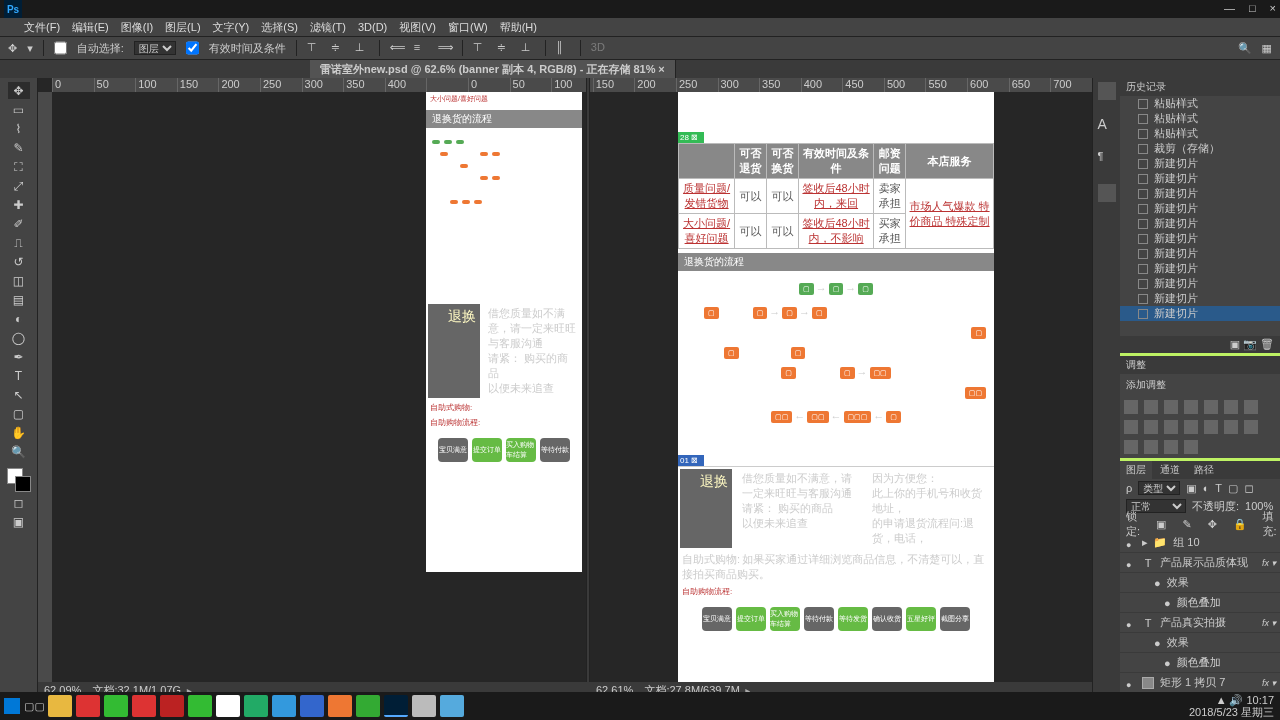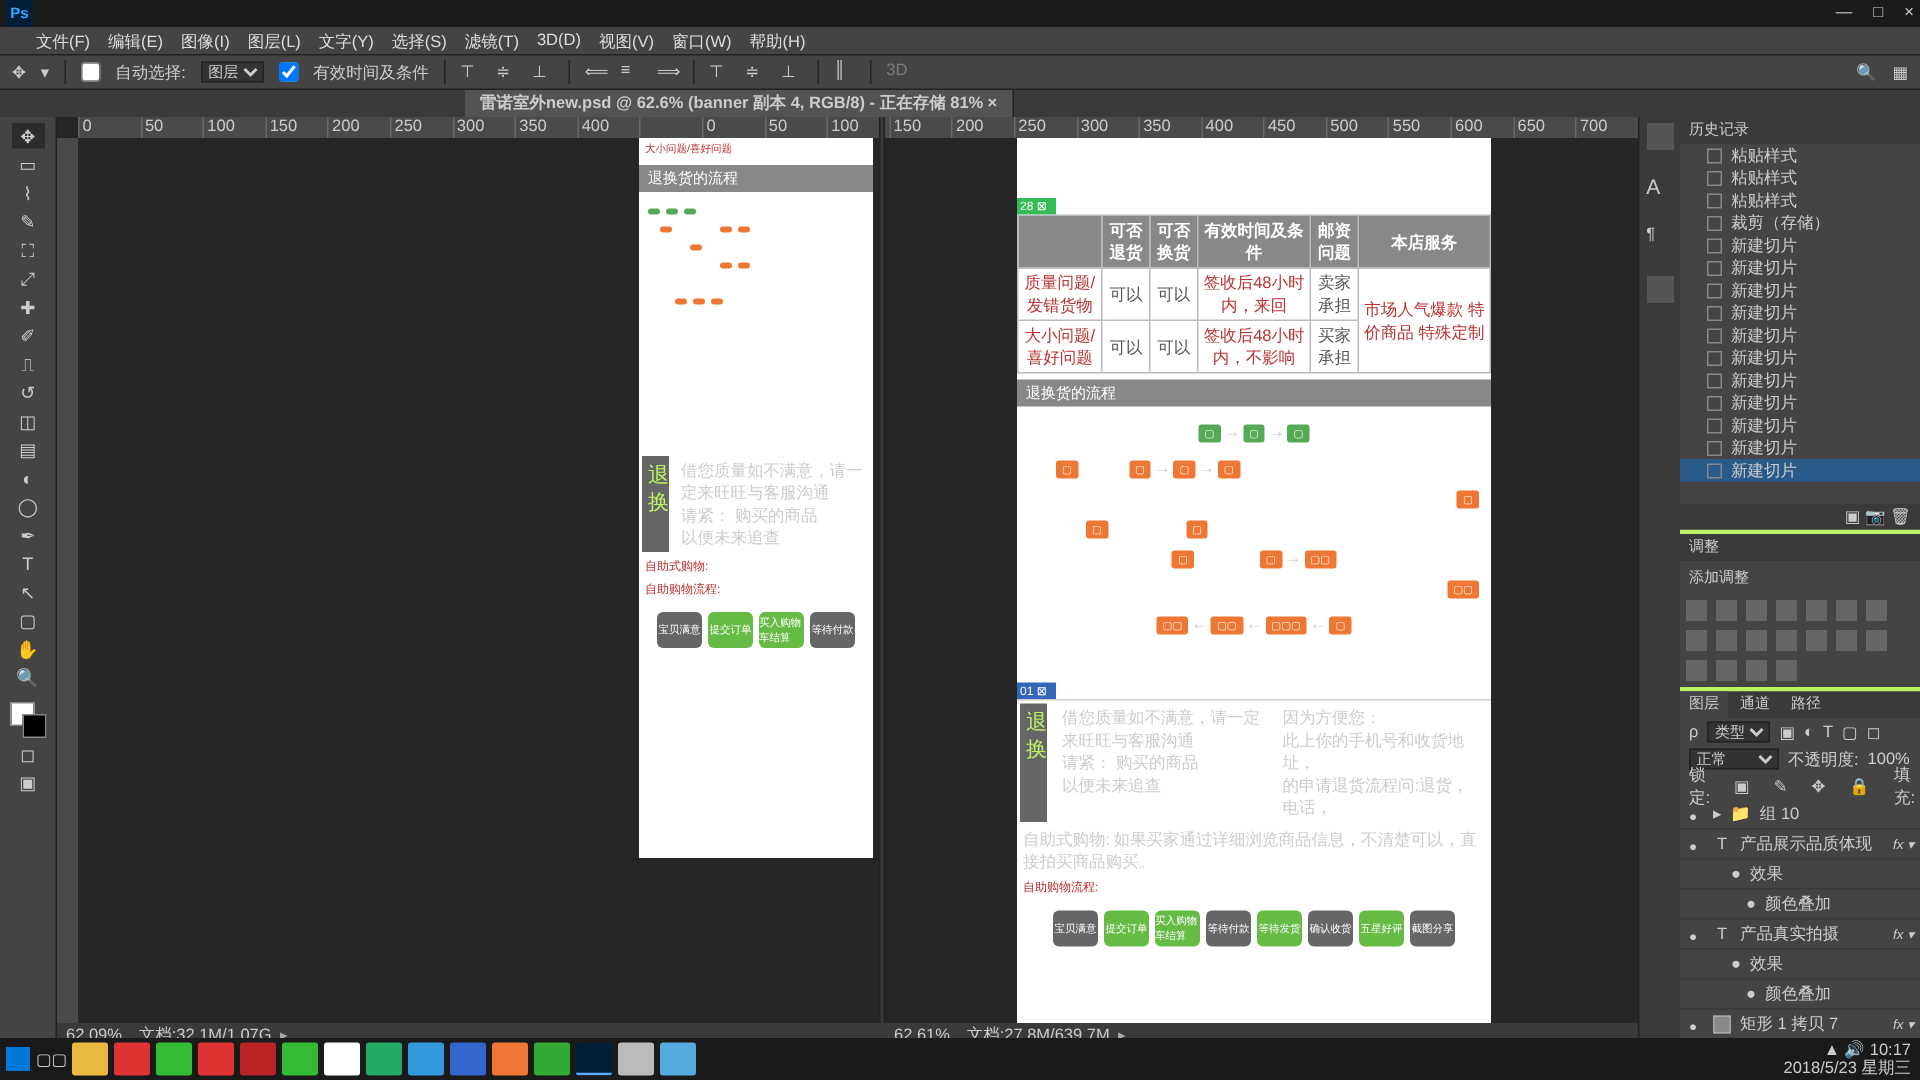--- a/index.html
+++ b/index.html
@@ -58,29 +58,29 @@
 .taskbar{position:absolute;bottom:0;left:0;right:0;height:28px;background:#1a1a1a;display:flex;align-items:center;padding:0 4px;gap:4px;}
 .taskbar .app{width:24px;height:22px;background:#444;border-radius:2px;}
 .taskbar .win{width:16px;height:16px;background:linear-gradient(45deg,#0078d7,#0078d7);}
 .tray{position:absolute;right:6px;bottom:2px;text-align:right;font-size:10px;color:#ccc;line-height:12px;}
 
 .doc-hdr{background:#6b8a9b;color:#fff;text-align:center;height:18px;line-height:18px;font-size:10px;}
 .flow-hdr{background:#888;color:#fff;padding:2px 6px;font-size:10px;margin:4px 0;}
 .tbl{width:100%;border-collapse:collapse;font-size:8px;}
 .tbl td,.tbl th{border:1px solid #bbb;padding:2px;text-align:center;color:#555;}
 .tbl th{background:#888;color:#fff;}
-.tbl .r{color:#b33;}
+.tbl .r{color:#b33;text-decoration:underline;}
 .box{display:inline-block;padding:2px 4px;border-radius:2px;font-size:7px;color:#fff;margin:2px;}
 .box.g{background:#5a5;}
 .box.o{background:#e73;}
 .btn-row{display:flex;gap:4px;justify-content:center;padding:8px 0;}
 .btn-row .b{width:30px;height:24px;border-radius:4px;font-size:7px;display:flex;align-items:center;justify-content:center;color:#fff;}
 .btn-row .b.gray{background:#666;}
 .btn-row .b.grn{background:#6b4;}
-.tui-badge{background:#666;color:#bef264;padding:4px;font-size:14px;width:18px;text-align:right;}
+.tui-badge{background:#666;color:#fef9c3;padding:4px;font-size:14px;width:52px;text-align:right;}
 .txt{font-size:8px;color:#555;padding:2px 4px;}
 .txt.r{color:#b33;}
 select,input{background:#333;border:1px solid #222;color:#ccc;font-size:10px;height:14px;}
 </style>
 </head>
 <body>
 
 <div class="titlebar">
   <div class="ps-logo">Ps</div>
 </div>

